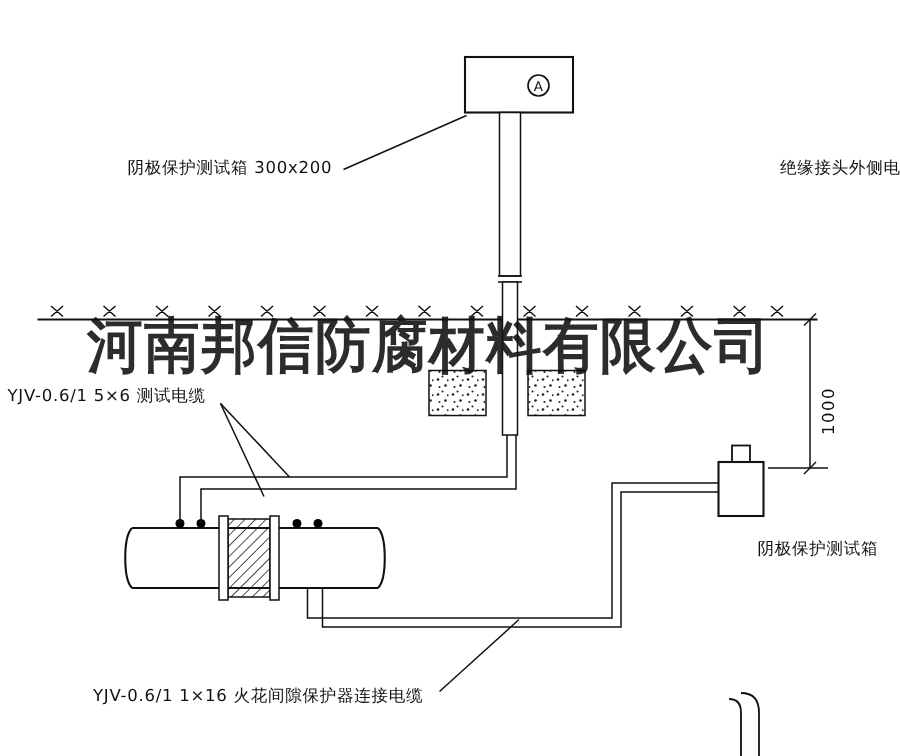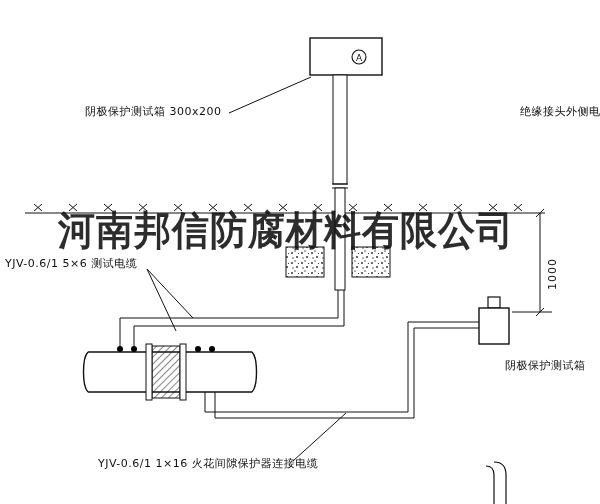--- a/index.html
+++ b/index.html
@@ -96,16 +96,16 @@
 
     <path fill="none" stroke="#111" stroke-width="1.2" d="M494 504 V475 Q494 466 486 466 M506 504 V475 Q506 462 494 462"></path>
   </svg>
 
   <div class="watermark">河南邦信防腐材料有限公司</div>
 
   <div class="label" style="left:85px;top:106px;">阴极保护测试箱 300x200</div>
   <div class="label" style="left:520px;top:106px;">绝缘接头外侧电缆</div>
   <div class="label" style="left:5px;top:258px;">YJV-0.6/1 5×6  测试电缆</div>
   <div class="label" style="left:505px;top:360px;">阴极保护测试箱</div>
-  <div class="label" style="left:62px;top:458px;margin-left:36px;">YJV-0.6/1 1×16  火花间隙保护器连接电缆</div>
+  <div class="label" style="left:62px;top:458px;">YJV-0.6/1 1×16  火花间隙保护器连接电缆</div>
   <div class="dim-text">1000</div>
 
 </div>
 
 </body></html>

